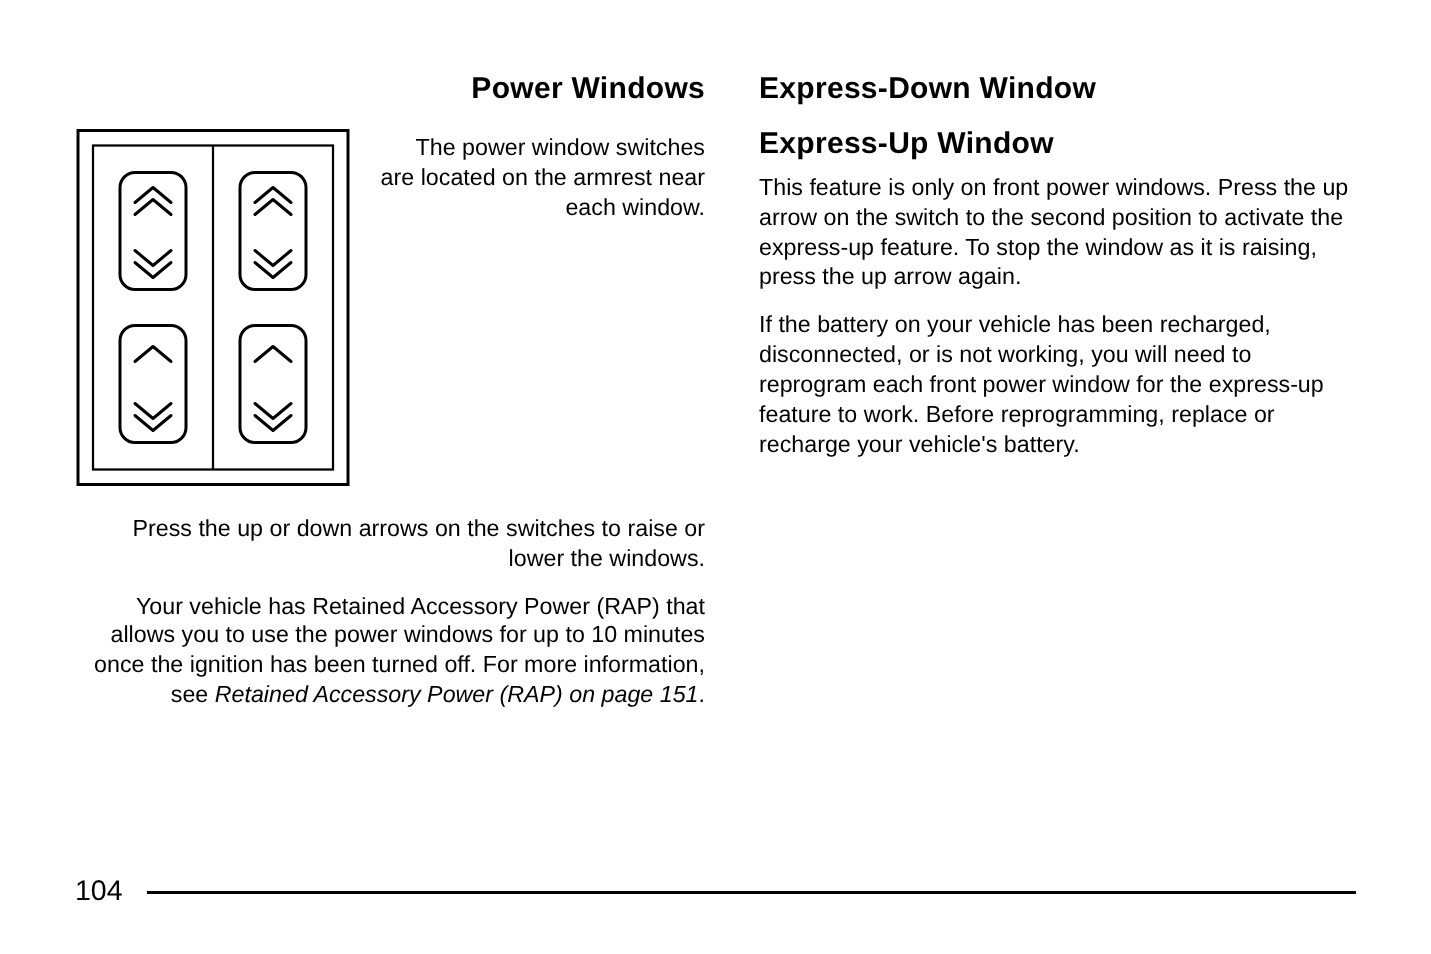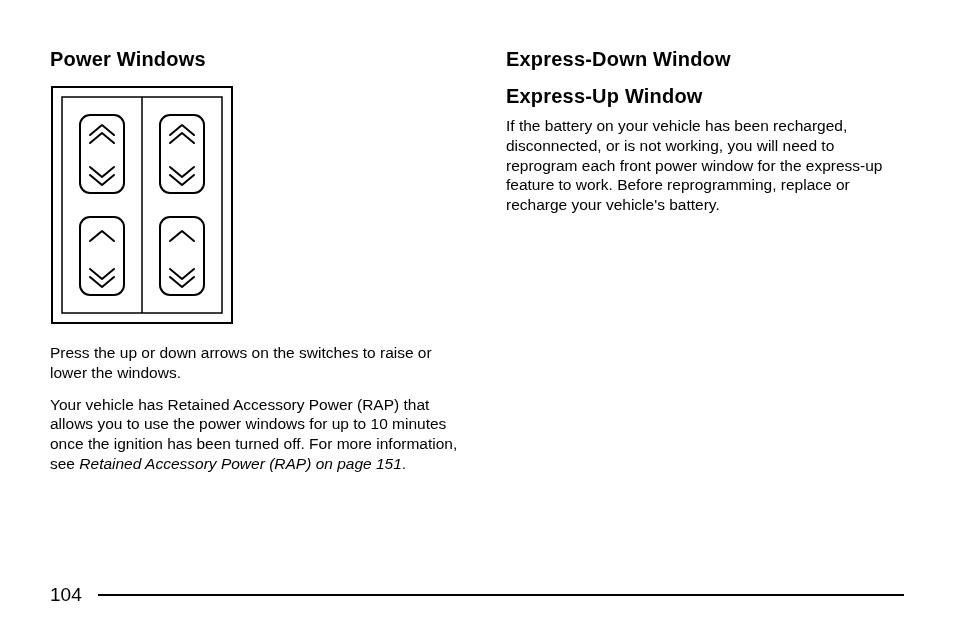--- a/index.html
+++ b/index.html
@@ -19,20 +19,21 @@
     .page-content {
       display: flex;
       gap: 36px;
     }
     .col {
       flex: 1;
     }
     .col-left {
       width: 420px;
       flex: 0 0 420px;
+      text-align: right;
     }
     .col-right {
       flex: 1;
     }
     h2 {
       font-size: 20px;
       font-weight: bold;
       margin-bottom: 14px;
       letter-spacing: 0.2px;
     }
@@ -130,32 +131,36 @@
           </g>
 
           <g>
             <rect x="110" y="132" width="44" height="78" rx="10" fill="none" stroke="#000" stroke-width="2"></rect>
             <polyline points="120,156 132,146 144,156" fill="none" stroke="#000" stroke-width="2" stroke-linecap="round" stroke-linejoin="round"></polyline>
             <polyline points="120,184 132,194 144,184" fill="none" stroke="#000" stroke-width="2" stroke-linecap="round" stroke-linejoin="round"></polyline>
             <polyline points="120,192 132,202 144,192" fill="none" stroke="#000" stroke-width="2" stroke-linecap="round" stroke-linejoin="round"></polyline>
           </g>
         </svg>
       </div>
+      <div class="intro-text">
+        <p>The power window switches are located on the armrest near each window.</p>
+      </div>
     </div>
 
     <p>Press the up or down arrows on the switches to raise or lower the windows.</p>
     <p>
       <span>Your vehicle has Retained Accessory Power (RAP) that allows you to use the power windows for up to 10 minutes once the ignition has been turned off. For more information, see </span><span class="italic">Retained Accessory Power (RAP) on page 151</span><span>.</span>
     </p>
   </div>
 
   <div class="col col-right">
     <h3>Express-Down Window</h3>
 
     <h3>Express-Up Window</h3>
+    <p>This feature is only on front power windows. Press the up arrow on the switch to the second position to activate the express-up feature. To stop the window as it is raising, press the up arrow again.</p>
 
     <p>If the battery on your vehicle has been recharged, disconnected, or is not working, you will need to reprogram each front power window for the express-up feature to work. Before reprogramming, replace or recharge your vehicle's battery.</p>
   </div>
 </div>
 
 <div class="page-footer">
   <div class="page-num">104</div>
   <div class="page-rule"></div>
 </div>
 

